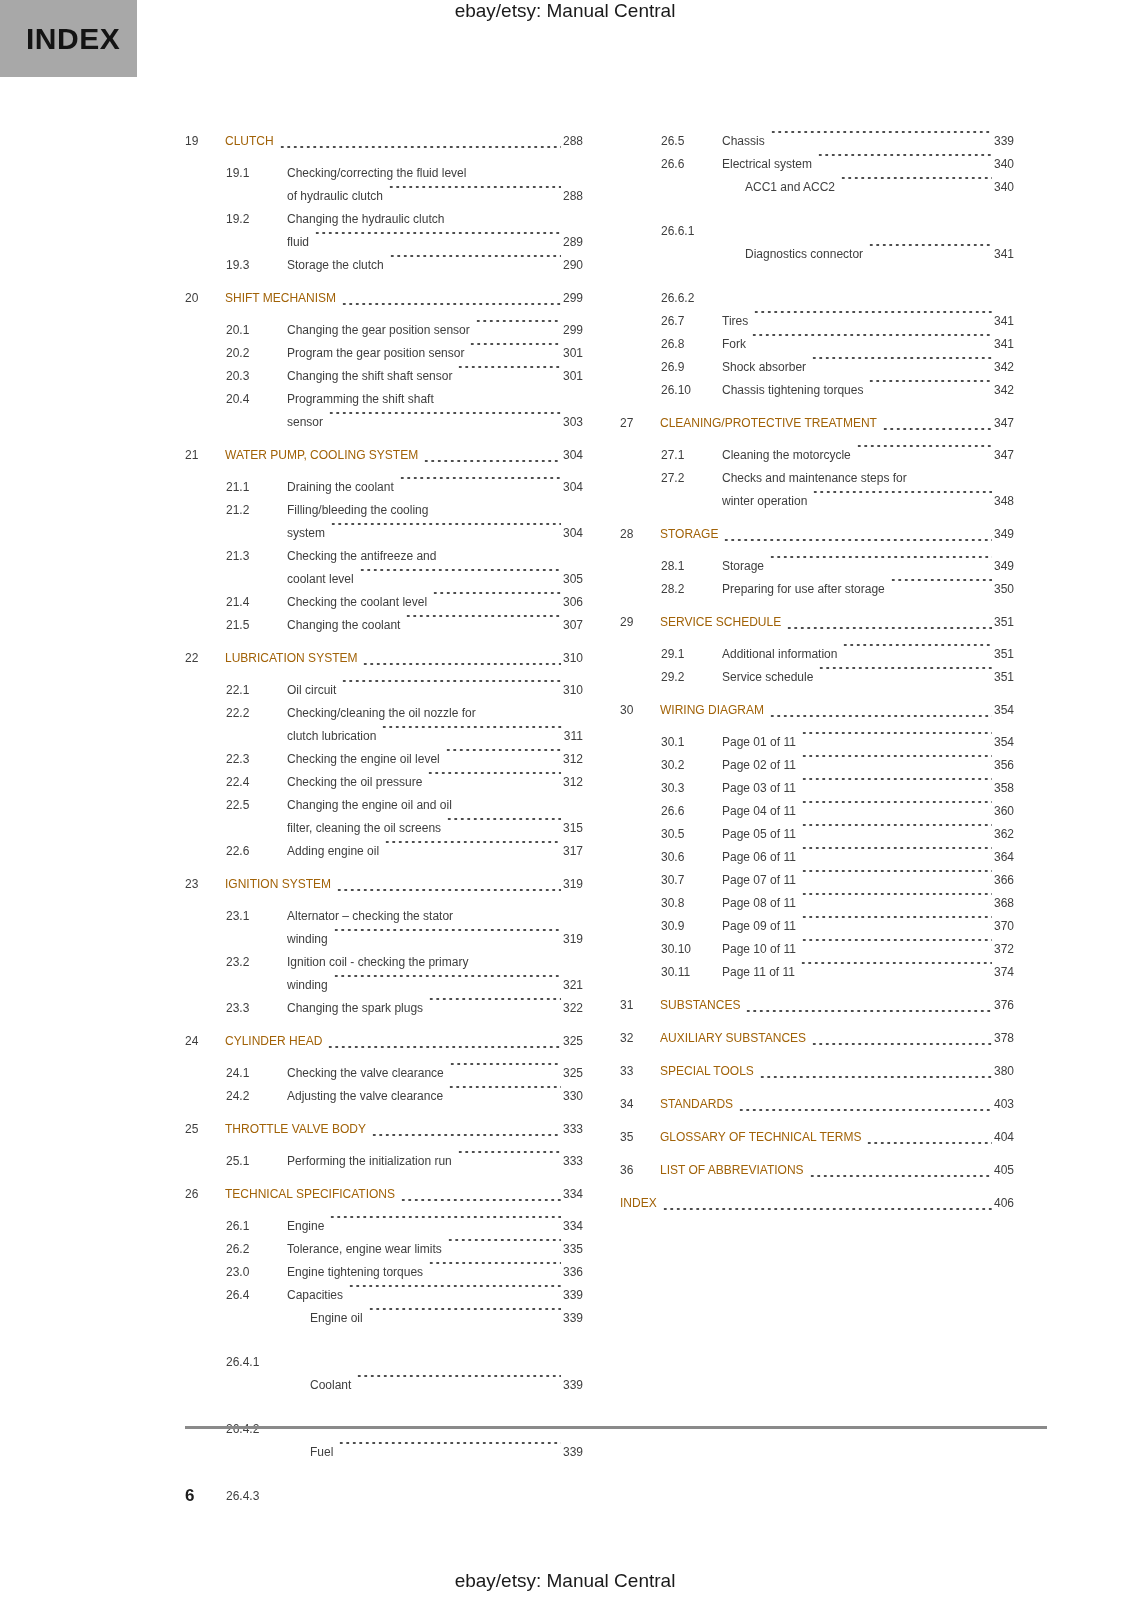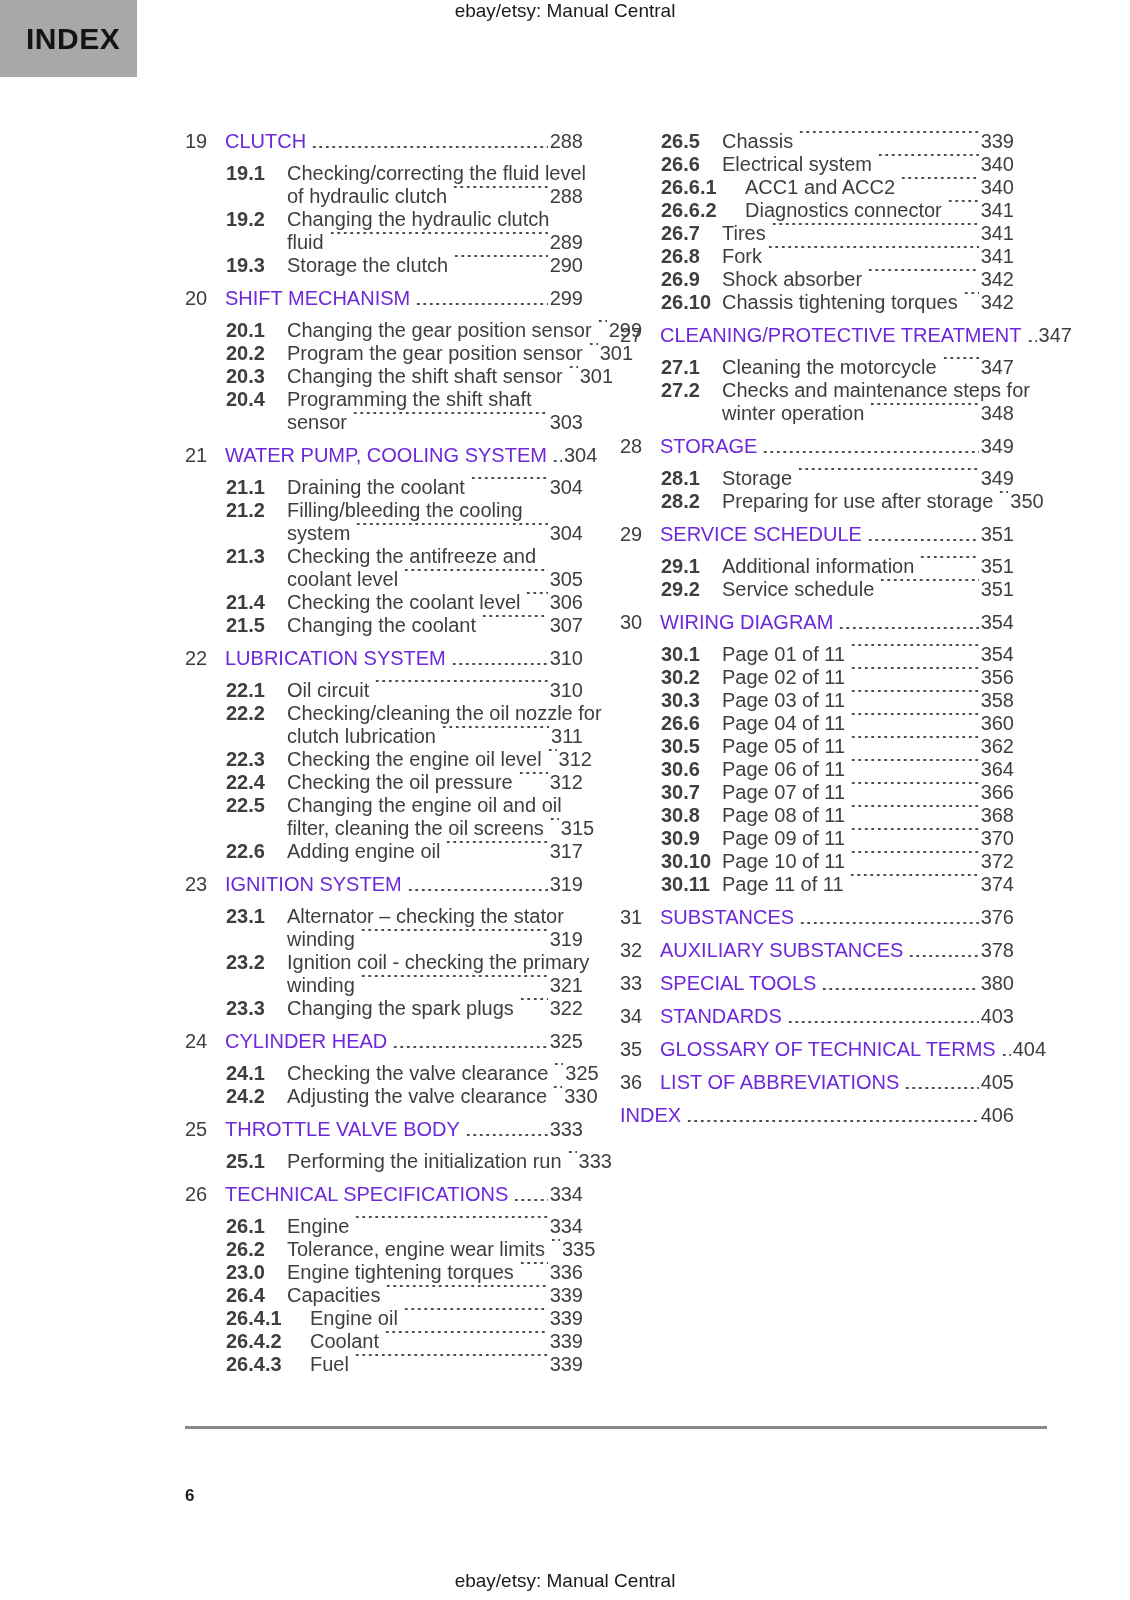--- a/index.html
+++ b/index.html
@@ -34,36 +34,36 @@
     font-size: 19px;
     line-height: 26px;
     color: #1a1a1a;
   }
   .toc {
     position: absolute;
     left: 185px; top: 130px;
     width: 830px;
     display: flex;
     gap: 37px;
-    font-size: 20px;
+    font-size: 12px;
     line-height: 23px;
   }
   .col { box-sizing: border-box; }
   .col-left  { width: 398px; flex: 0 0 398px; }
   .col-right { width: 394px; flex: 0 0 394px; }
 
   .section { margin-bottom: 10px; }
   .row { display: flex; align-items: flex-end; }
-  .heading .t { white-space: nowrap; color: #6d28d9; }
+  .heading .t { white-space: nowrap; color: #a16207; }
   .sec-num { flex: 0 0 40px; }
   .items { margin-left: 41px; }
   .items.after-heading { margin-top: 9px; }
   .item { align-items: flex-start; }
-  .item .num { flex: 0 0 61px; font-weight: bold; }
-  .item.lvl2 .num { flex: 0 0 84px; }
+  .item .num { flex: 0 0 61px; }
+  .item.lvl2 .num { flex: 0 0 84px; margin-top: 44px; }
   .body { flex: 1 1 auto; min-width: 0; }
   .l1 { white-space: nowrap; }
   .last { display: flex; align-items: flex-start; }
   .last .t { white-space: nowrap; }
   .dots {
     flex: 1 1 10px;
     min-width: 10px;
     height: 4px;
     margin: 0 2px 4px 5px;
     background-image: radial-gradient(circle, #4e4e4e 1.15px, rgba(0,0,0,0) 1.5px);

